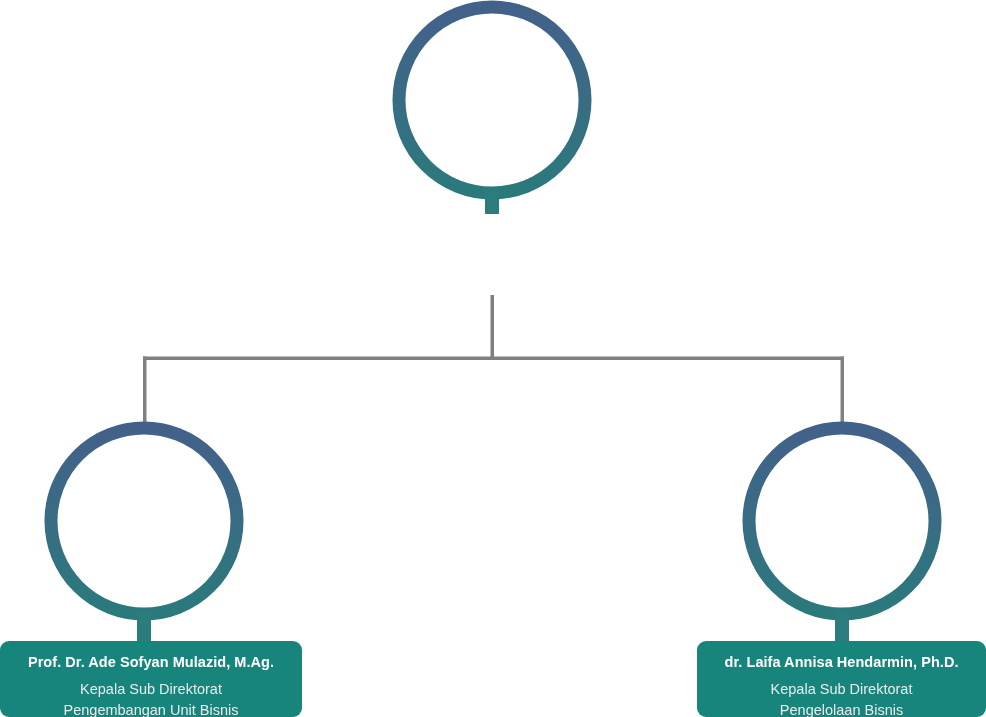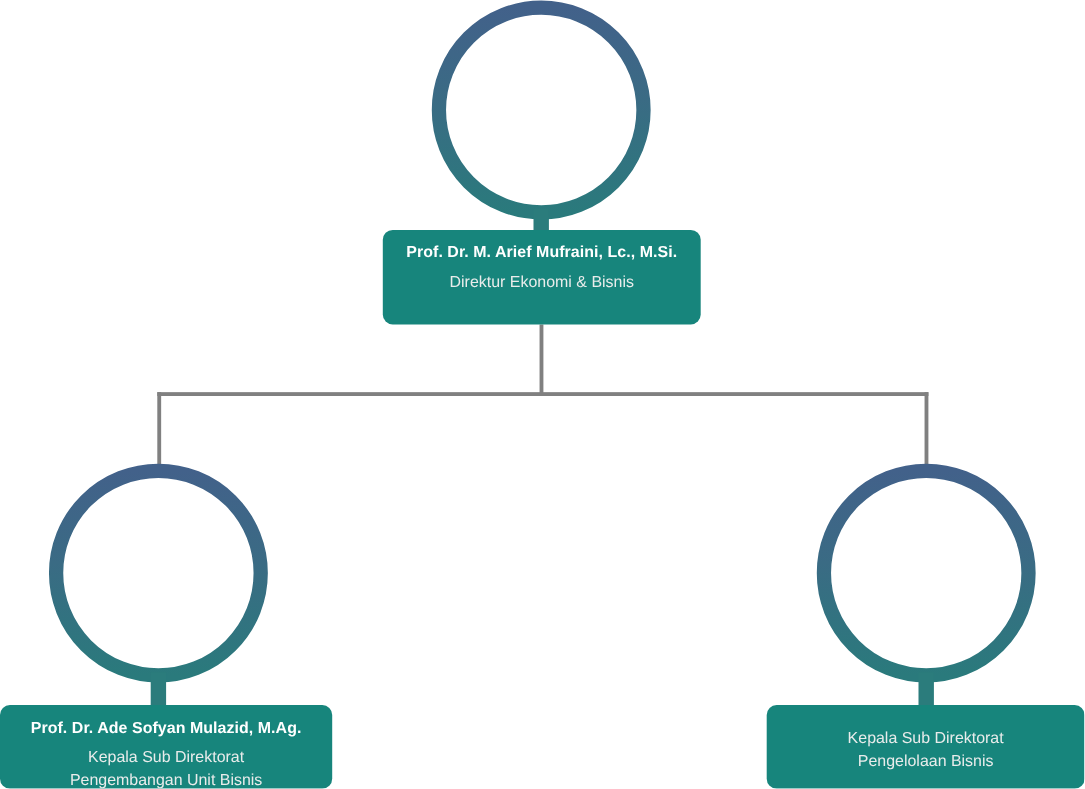--- a/index.html
+++ b/index.html
@@ -94,26 +94,20 @@
           <stop offset="0%" stop-color="#42618a"></stop>
           <stop offset="45%" stop-color="#3a6b84"></stop>
           <stop offset="100%" stop-color="#2a7a7c"></stop>
         </linearGradient>
       </defs>
       <circle cx="100" cy="100" r="93" fill="none" stroke="url(#ringgrad0)" stroke-width="13"></circle>
     </svg>
   </div>
   <div class="neck" style="left:485px; top:190px; width:14px; height:24px;"></div>
 
-  <div class="node-card" style="left:348px; top:209px; width:289px; height:86px;">
-    <div class="node-name">Prof. Dr. M. Arief Mufraini, Lc., M.Si.</div>
-    <div class="node-title">
-      <span class="tline">Direktur Ekonomi &amp; Bisnis</span>
-    </div>
-  </div>
 
   <div class="node-circle" style="left:44px; top:421px; width:200px; height:200px;">
     <svg class="ring-svg" width="200" height="200" viewBox="0 0 200 200">
       <defs>
         <linearGradient id="ringgrad1" x1="0" y1="0" x2="0" y2="1">
           <stop offset="0%" stop-color="#42618a"></stop>
           <stop offset="45%" stop-color="#3a6b84"></stop>
           <stop offset="100%" stop-color="#2a7a7c"></stop>
         </linearGradient>
       </defs>
@@ -138,19 +132,20 @@
           <stop offset="45%" stop-color="#3a6b84"></stop>
           <stop offset="100%" stop-color="#2a7a7c"></stop>
         </linearGradient>
       </defs>
       <circle cx="100" cy="100" r="93" fill="none" stroke="url(#ringgrad2)" stroke-width="13"></circle>
     </svg>
   </div>
   <div class="neck" style="left:835px; top:611px; width:14px; height:34px;"></div>
 
   <div class="node-card" style="left:697px; top:641px; width:289px; height:76px;">
+    <div class="node-name">dr. Laifa Annisa Hendarmin, Ph.D.</div>
     <div class="node-title wrap-title">
       <span class="tline">Kepala Sub Direktorat</span>
       <span class="tline">Pengelolaan Bisnis</span>
     </div>
   </div>
 
 </div>
 
 </body></html>

